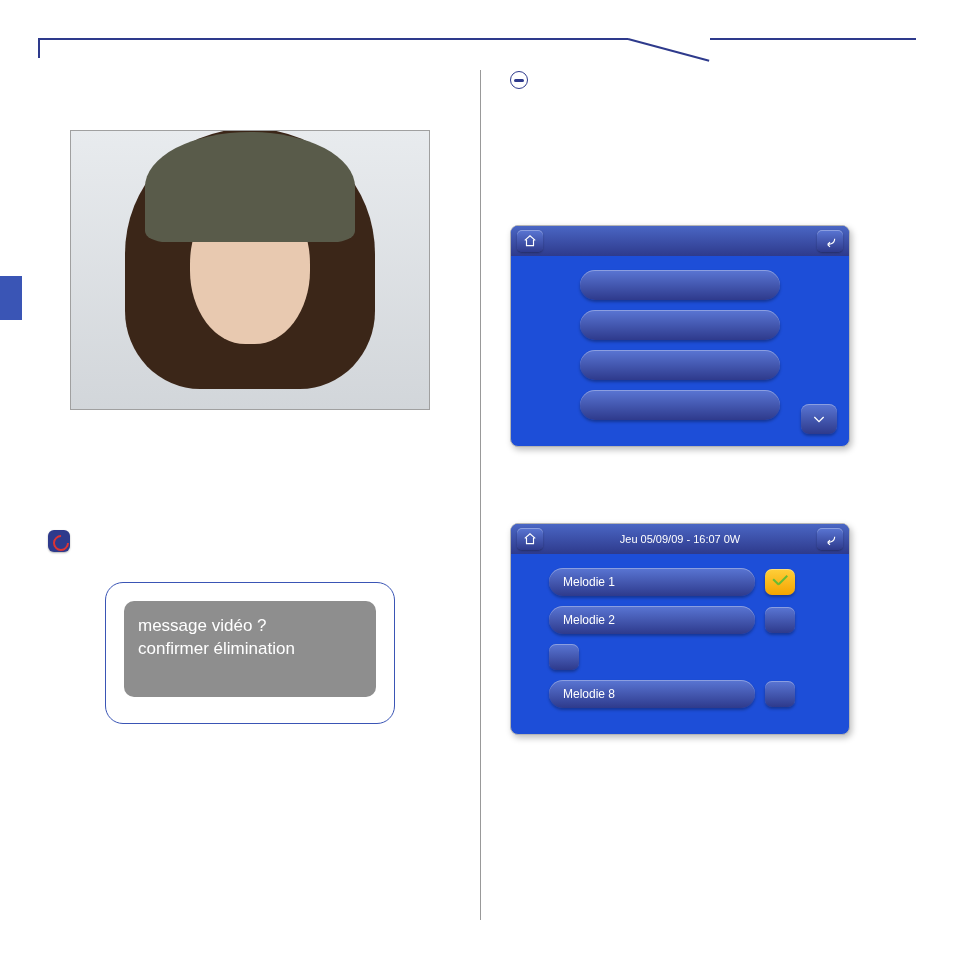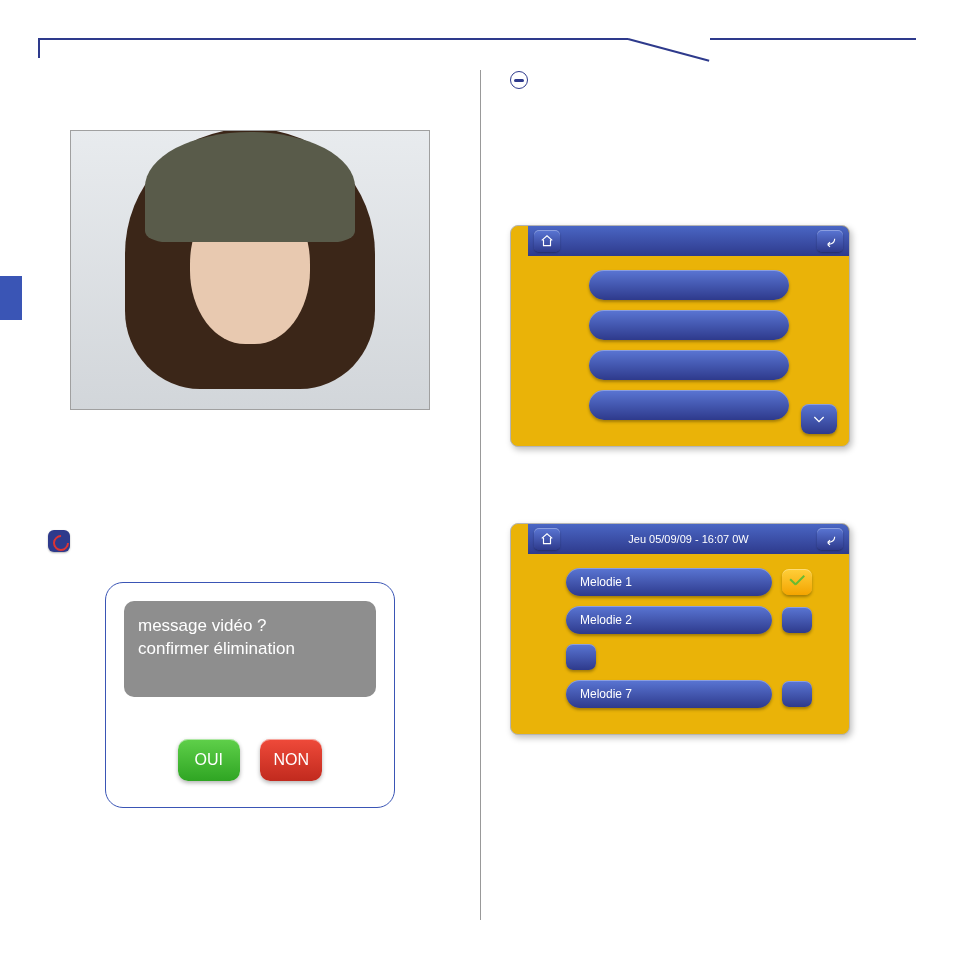--- a/index.html
+++ b/index.html
@@ -96,23 +96,23 @@
     display:inline-block; width:62px; height:42px; border-radius:10px;
     color:#fff; font-size:16px; line-height:42px; text-align:center;
     margin: 0 8px; box-shadow: inset 0 1px 0 rgba(255,255,255,.5), 0 2px 4px rgba(0,0,0,.3);
     cursor:pointer;
   }
   .dlg-yes { background: linear-gradient(#5fd04a,#2fa523);}
   .dlg-no  { background: linear-gradient(#ef4a3a,#c12a1e);}
 
   
   .device-screen {
-    width: 340px; border:1px solid #b5b5b5; border-radius:8px; background:#eab308;
+    width: 340px; border:1px solid #b5b5b5; border-radius:8px; background:#1d4ed8;
     box-shadow: 2px 3px 6px rgba(0,0,0,.25);
-    overflow:hidden; margin-top:16px;padding-left:17px;
+    overflow:hidden; margin-top:16px;
   }
   .ds-titlebar {
     height: 30px; background: linear-gradient(#4a66c4,#2e3a8c);
     display:flex; align-items:center; justify-content:space-between;
     padding: 0 6px;
     color:#fff; font-size:11px;
   }
   .tb-btn {
     width:26px; height:22px; border-radius:5px; background:linear-gradient(#5a76d4,#2e3a8c);
     display:flex;align-items:center;justify-content:center;
@@ -187,24 +187,20 @@
 
     <div style="margin-left:8px;">
       <span class="delete-chip"></span>
     </div>
 
     <div class="dialog-box">
       <div class="dialog-msg">
         <div>message vidéo ?</div>
         <div>confirmer élimination</div>
       </div>
-      <div class="dialog-btns">
-        <span class="dlg-btn dlg-yes">OUI</span>
-        <span class="dlg-btn dlg-no">NON</span>
-      </div>
     </div>
 
   </div>
 
   <div class="col-divider"></div>
 
   <div class="col-right">
 
     <div style="margin-bottom:10px;">
       <span class="round-glyph"></span>
@@ -262,20 +258,20 @@
           <div class="melody-check selected"></div>
         </div>
         <div class="melody-row">
           <div class="melody-label">Melodie 2</div>
           <div class="melody-check"></div>
         </div>
         <div class="melody-row">
           <div class="melody-check"></div>
         </div>
         <div class="melody-row">
-          <div class="melody-label">Melodie 7</div>
+          <div class="melody-label">Melodie 8</div>
           <div class="melody-check"></div>
         </div>
       </div>
     </div>
 
   </div>
 </div>
 
 </body></html>

